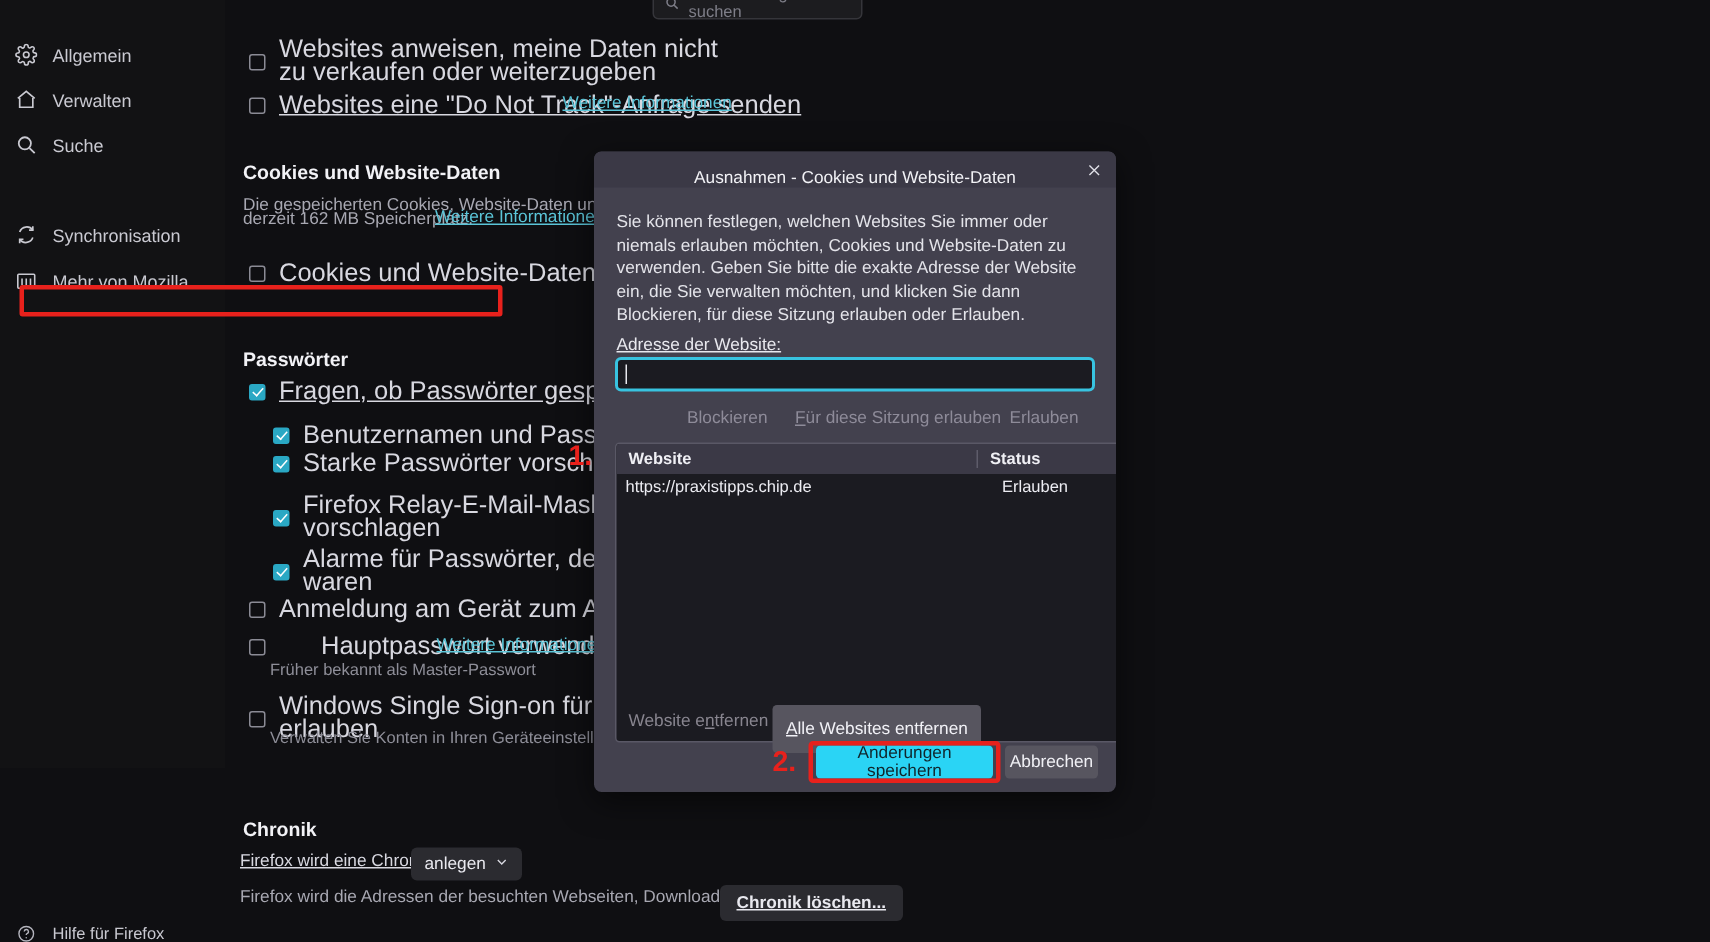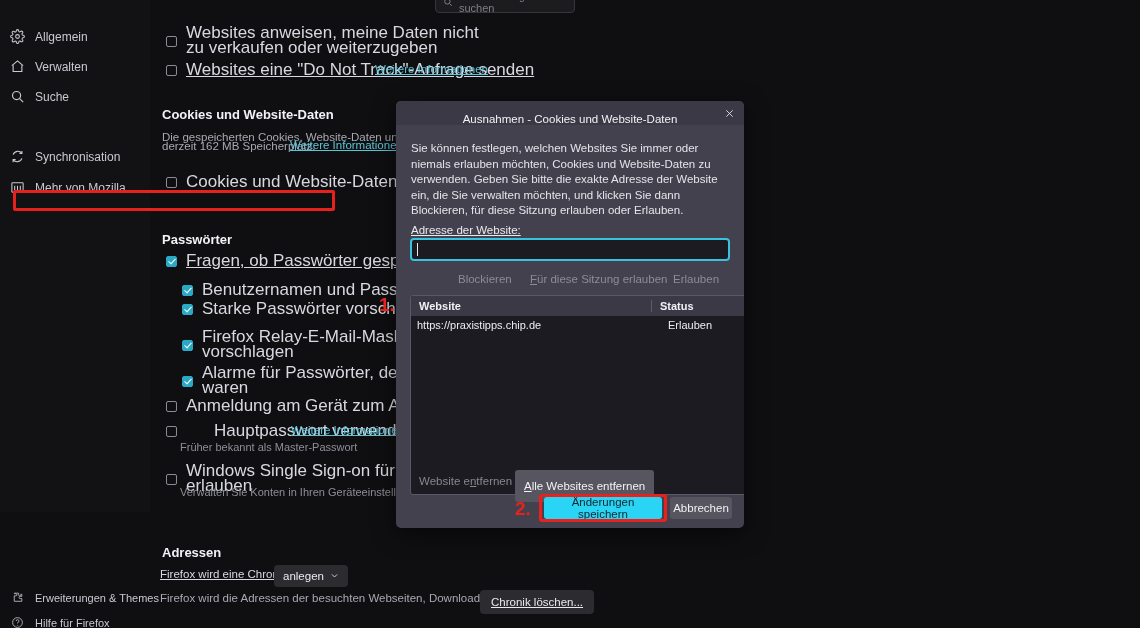--- a/index.html
+++ b/index.html
@@ -65,21 +65,21 @@
   .row .txt{max-width:none;}
   .lnk{color:#5bc5d8;text-decoration:underline;}
   .sub{
     position:absolute;font-size:11px;color:#8e8e98;
   }
   .u{text-decoration:underline;}
 
   .btn{
     background:#2b2b30;color:#e9e9ef;border:none;border-radius:4px;
     font-family:"Liberation Sans", sans-serif;font-size:11.5px;
-    padding:6px 11px;cursor:default;
+    padding:6px 11px;cursor:default;font-weight:bold;
   }
   .dropdown{
     position:absolute;background:#2b2b30;border-radius:4px;color:#e9e9ef;
     font-size:11.5px;padding:5px 9px;display:flex;align-items:center;gap:6px;
   }
 
   
   #dialog{
     position:absolute;left:396px;top:101px;width:348px;height:427px;
     background:#43414e;border-radius:5px;
@@ -221,28 +221,20 @@
   <div class="nav-item" style="top:175px">
     <span class="ico">
       <svg width="15" height="15" viewBox="0 0 24 24" fill="none" stroke="#c9c9d1" stroke-width="1.7">
         <rect x="3" y="4.5" width="18" height="15" rx="1"></rect>
         <path d="M7.5 9v7M12 9v7M16.5 9v7"></path>
       </svg>
     </span>
     <span class="nav-label">Mehr von Mozilla</span>
   </div>
 
-  <div class="nav-item" style="top:585px">
-    <span class="ico">
-      <svg width="13" height="13" viewBox="0 0 24 24" fill="none" stroke="#b4b4bd" stroke-width="1.7">
-        <path d="M10 4h4v3a2 2 0 1 0 4 0v-1h2v4h-3a2 2 0 1 0 0 4h3v5H6V9h3a2 2 0 1 0 0-4H6V4z"></path>
-      </svg>
-    </span>
-    <span class="nav-label" style="font-size:11px">Erweiterungen &amp; Themes</span>
-  </div>
 
   <div class="nav-item" style="top:610px">
     <span class="ico">
       <svg width="13" height="13" viewBox="0 0 24 24" fill="none" stroke="#b4b4bd" stroke-width="1.7">
         <circle cx="12" cy="12" r="9"></circle>
         <path d="M9.5 9.3a2.6 2.6 0 1 1 3.4 2.5c-.6.2-.9.8-.9 1.4v.4"></path>
         <circle cx="12" cy="17" r=".9" fill="#b4b4bd" stroke="none"></circle>
       </svg>
     </span>
     <span class="nav-label" style="font-size:11px">Hilfe für Firefox</span>
@@ -320,21 +312,21 @@
   </div>
   <a class="lnk" style="position:absolute;left:141px;top:424px;font-size:11.5px;">Weitere Informationen</a>
   <div class="sub" style="left:30px;top:441px;">Früher bekannt als Master-Passwort</div>
 
   <div class="row" style="left:16px;top:463px;">
     <span class="cb"></span>
     <span class="txt"><span>Windows Single Sign-on für Microsoft-, Geschäfts- u</span><br><span>erlauben</span></span>
   </div>
   <div class="sub" style="left:30px;top:486px;">Verwalten Sie Konten in Ihren Geräteeinstellungen.</div>
 
-  <div class="sec-title" style="left:12px;top:545px;">Adressen</div>
+  <div class="sec-title" style="left:12px;top:545px;">Chronik</div>
   <div class="para" style="left:10px;top:567px;color:#d8d8e0;"><span class="u">Firefox wird eine Chronik</span></div>
 
   <div class="dropdown" style="left:124px;top:565px;">
     <span>anlegen</span>
     <span>
       <svg width="9" height="9" viewBox="0 0 24 24" fill="none" stroke="#d8d8e0" stroke-width="2.4">
           <path d="M5 9l7 7 7-7"></path>
         </svg>
     </span>
   </div>

